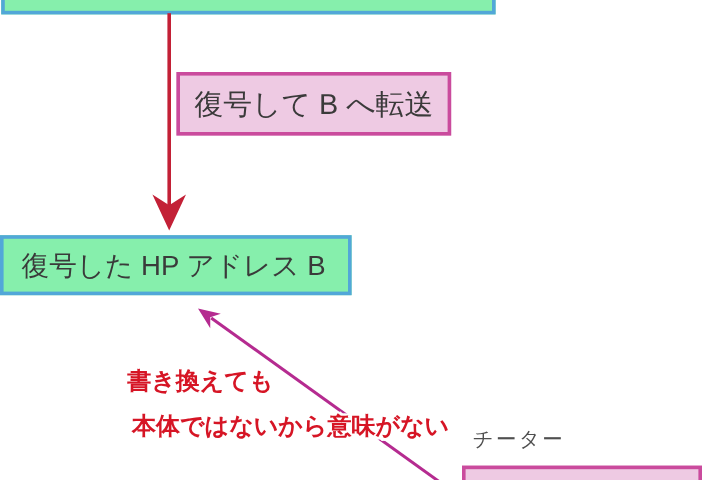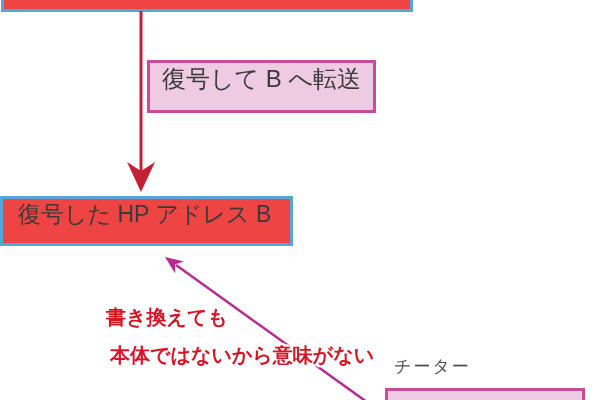--- a/index.html
+++ b/index.html
@@ -12,25 +12,25 @@
   .canvas {
     position: relative;
     width: 600px; height: 400px;
     overflow: hidden;
     background: #ffffff;
   }
   .box {
     position: absolute;
     box-sizing: border-box;
     display: flex;
-    align-items: flex-start;
+    align-items: center;
     color: #3a3a3a;
   }
   .box.blue {
-    background: #ef4444;
+    background: #86efac;
     border: 3px solid #52a7d8;
   }
   .box.pink {
     background: #eecae3;
     border: 3px solid #ca4b9d;
   }
   .top-box {
     left: 1px; top: -31px;
     width: 412px; height: 43px;
   }

